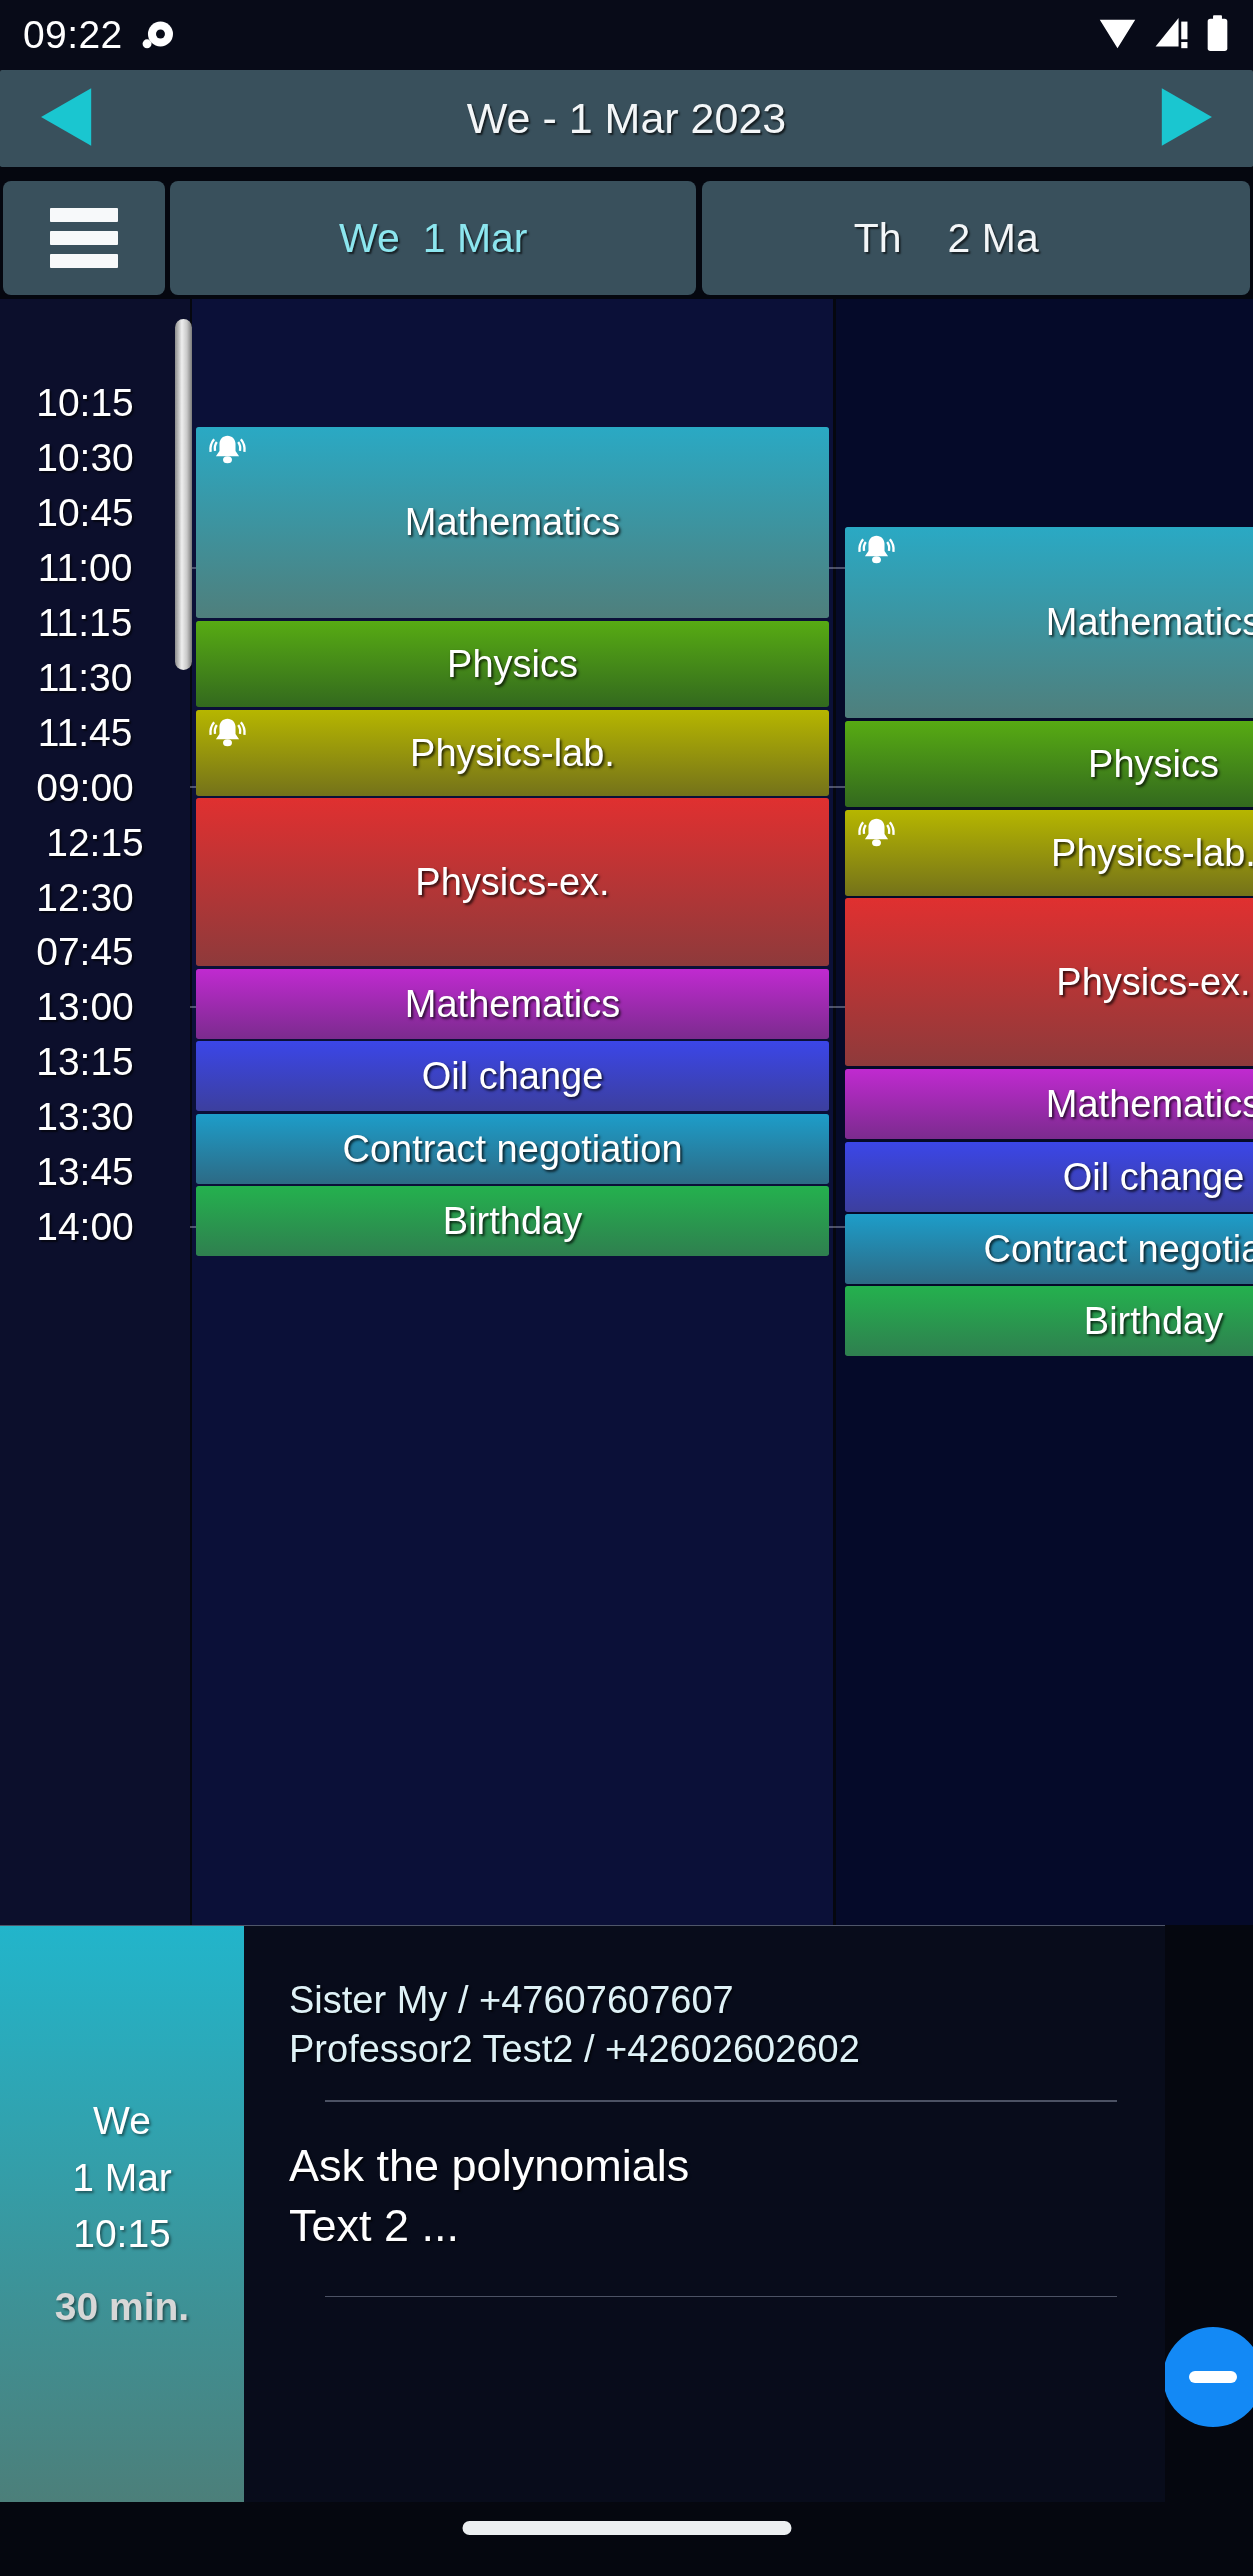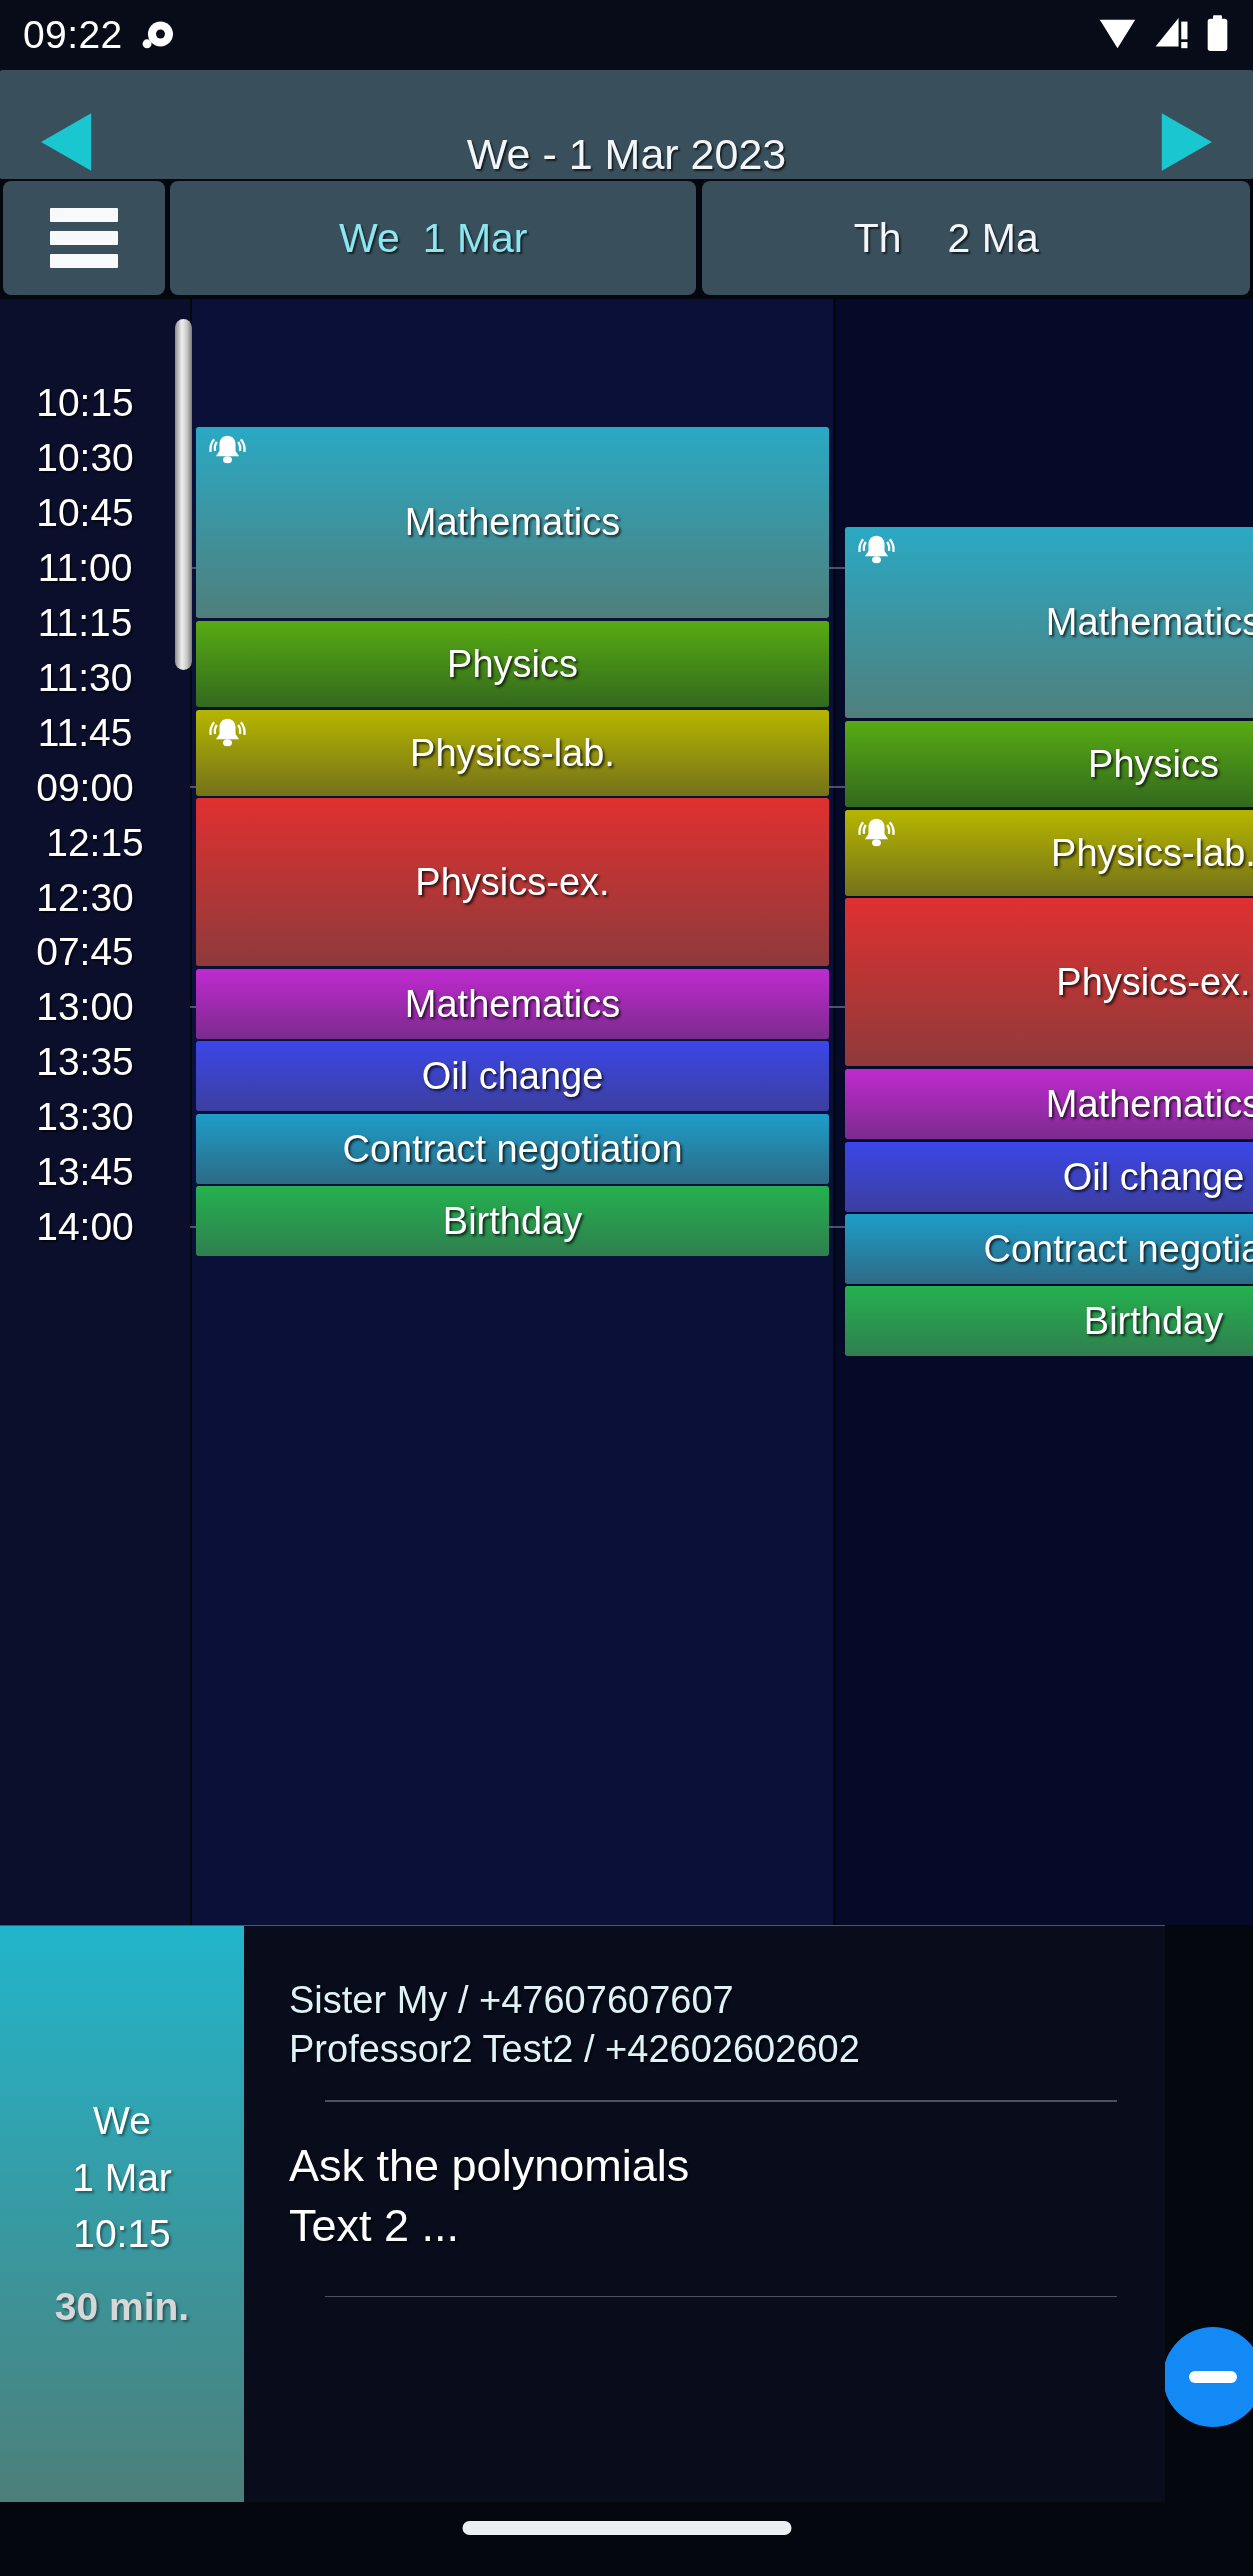--- a/index.html
+++ b/index.html
@@ -18,22 +18,22 @@
     display:flex; align-items:center; justify-content:space-between;
     padding:0 23px;
   }
   .sb-left{ display:flex; align-items:center; gap:16px;text-align:right; }
   .sb-clock{ color:#fff; font-size:39px; letter-spacing:0.4px; }
   .sb-right{ display:flex; align-items:center; gap:14.3px; }
   .ic{ display:block; }
 
   
   .navbar{
-    position:absolute; left:0; top:70px; width:1253px; height:109px;
-    background:#39505c; display:flex; align-items:flex-end;
+    position:absolute; left:0; top:70px; width:1253px; height:97px;
+    background:#39505c; display:flex; align-items:center;
     border-radius:1.8px;
   }
   .nav-arrow{ width:134px; display:flex; align-items:center; justify-content:center; }
   .nav-title{ flex:1; text-align:center; color:#f3f6f8; font-size:43px;
     text-shadow:1.8px 1.8px 1.8px rgba(0,0,0,.65); }
 
   
   .dayheader{
     position:absolute; left:0; top:181px; width:1253px; height:114px;
     display:flex; gap:5.4px; padding:0 2.7px;
@@ -301,21 +301,21 @@
           <div class="tick" style="top: 192px;">10:45</div>
           <div class="tick" style="top: 247px;">11:00</div>
           <div class="tick" style="top: 302px;">11:15</div>
           <div class="tick" style="top: 357px;">11:30</div>
           <div class="tick" style="top: 412px;">11:45</div>
           <div class="tick" style="top: 467px;">09:00</div>
           <div class="tick" style="top: 522px; padding-left: 20px;">12:15</div>
           <div class="tick" style="top: 577px;">12:30</div>
           <div class="tick" style="top: 631px;">07:45</div>
           <div class="tick" style="top: 686px;">13:00</div>
-          <div class="tick" style="top: 741px;">13:35</div>
+          <div class="tick" style="top: 741px;">13:15</div>
           <div class="tick" style="top: 796px;">13:30</div>
           <div class="tick" style="top: 851px;">13:45</div>
           <div class="tick" style="top: 906px;">14:00</div>
         </div>
       <div class="scrollbar"></div>
     </div>
   </div>
 
   <div class="fab">
     <span class="bar"></span>

